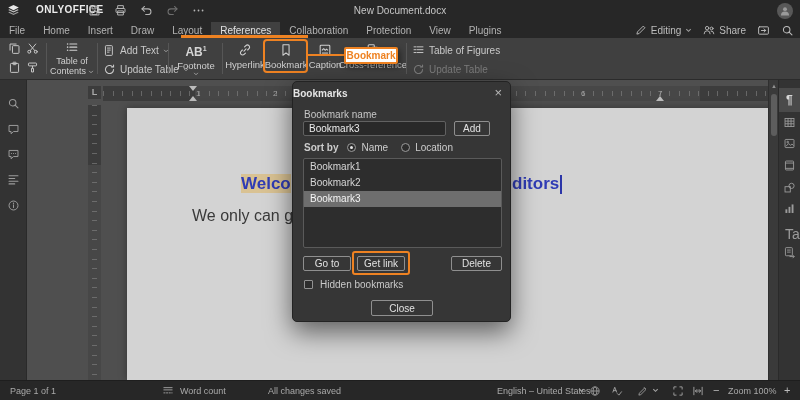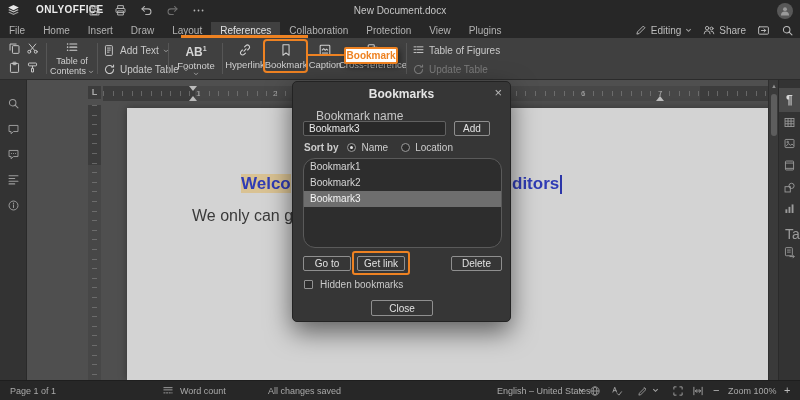--- a/index.html
+++ b/index.html
@@ -76,32 +76,32 @@
   .head-right { left:385px; display:flex; align-items:center; }
   .caret { display:inline-block; width:2px; height:19px; background:#2c36a8; margin-left:1px; }
   .body-frag { position:absolute; left:65px; top:99px; font-size:16px; color:#3a3a3a; white-space:nowrap; cursor:text; }
 
   .vscroll { position:absolute; left:768px; top:0; width:10px; height:300px; background:#3a3a3a; border-left:1px solid #2f2f2f; }
   .vs-arrow { position:absolute; left:0; top:3px; width:10px; text-align:center; font-size:6px; color:#919191; cursor:pointer; }
   .vs-thumb { position:absolute; left:2px; top:14px; width:6px; height:42px; background:#5d5d5d; border-radius:3px; cursor:pointer; }
 
   
   .dialog { position:absolute; left:292px; top:81px; width:219px; height:241px; background:#363636; border:1px solid #232323; border-radius:5px; box-shadow:0 10px 26px rgba(0,0,0,.55); z-index:50; color:#cfcfcf; }
-  .dlg-title { position:absolute; left:0; top:0; width:100%; height:22px; text-align:center; line-height:24px; font-size:12px; font-weight:bold; color:#e5e5e5; }
+  .dlg-title { position:absolute; left:0; top:0; width:100%; height:22px; line-height:24px; font-size:10px; font-weight:bold; color:#e5e5e5; }
   .dlg-close { position:absolute; right:8px; top:2px; font-size:13px; color:#b8b8b8; cursor:pointer; line-height:18px; }
-  .dlg-label { position:absolute; left:11px; top:27px; font-size:12px; color:#c6c6c6;margin-left:12px; }
+  .dlg-label { position:absolute; left:11px; top:27px; font-size:10px; color:#c6c6c6; }
   .dlg-input { position:absolute; left:10px; top:39px; width:143px; height:15px; background:#292929; border:1px solid #616161; border-radius:2px; color:#ebebeb; font-size:10px; padding:0 5px; font-family:"Liberation Sans",sans-serif; }
   .btn { position:absolute; height:15px; background:transparent; border:1px solid #8f8f8f; border-radius:2px; color:#e2e2e2; font-size:10px; text-align:center; line-height:12px; cursor:pointer; font-family:"Liberation Sans",sans-serif; }
   .btn-add { left:161px; top:39px; width:36px; }
   .sort-row { position:absolute; left:11px; top:60px; height:11px; display:flex; align-items:center; font-size:10px; color:#cdcdcd; }
   .sort-lbl { font-weight:bold; margin-right:9px; }
   .radio { width:9px; height:9px; border:1px solid #9a9a9a; border-radius:50%; background:#2d2d2d; margin-right:5px; position:relative; cursor:pointer; flex:none; }
   .radio.sel::after { content:""; position:absolute; inset:2px; border-radius:50%; background:#e4e4e4; }
   .sort-opt { margin-right:13px; cursor:pointer; }
-  .dlg-list { position:absolute; left:10px; top:76px; width:199px; height:90px; background:#2d2d2d; border:1px solid #5a5a5a; border-radius:12px; overflow:hidden; }
+  .dlg-list { position:absolute; left:10px; top:76px; width:199px; height:90px; background:#2d2d2d; border:1px solid #5a5a5a; border-radius:2px; overflow:hidden; }
   .dlg-item { height:16px; line-height:16px; padding:0 6px; font-size:10px; color:#d6d6d6; cursor:pointer; }
   .dlg-item.sel { background:#6e6e6e; color:#f4f4f4; }
   .btn-goto { left:10px; top:174px; width:48px; }
   .btn-getlink { left:64px; top:174px; width:48px; }
   .btn-delete { left:158px; top:174px; width:51px; }
   .ann-getlink { left:59px; top:169px; width:58px; height:24px; border-radius:3px; }
   .chk-row { position:absolute; left:11px; top:197px; display:flex; align-items:center; font-size:10px; color:#c9c9c9; }
   .checkbox { width:9px; height:9px; border:1px solid #929292; border-radius:1px; background:#2d2d2d; margin-right:7px; cursor:pointer; flex:none; }
   .btn-close { left:78px; top:218px; width:62px; height:16px; line-height:13px; }
 

